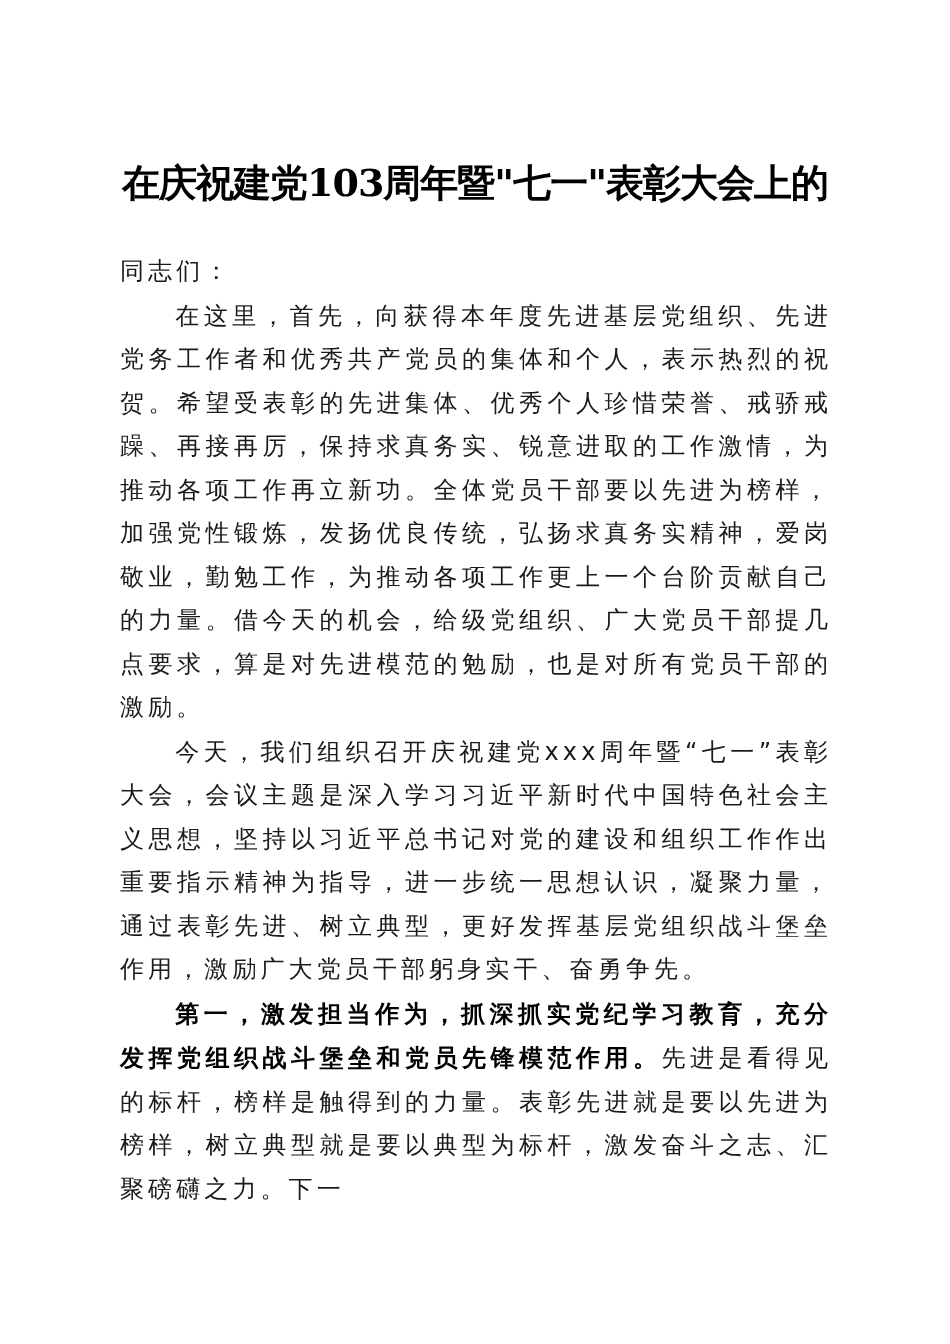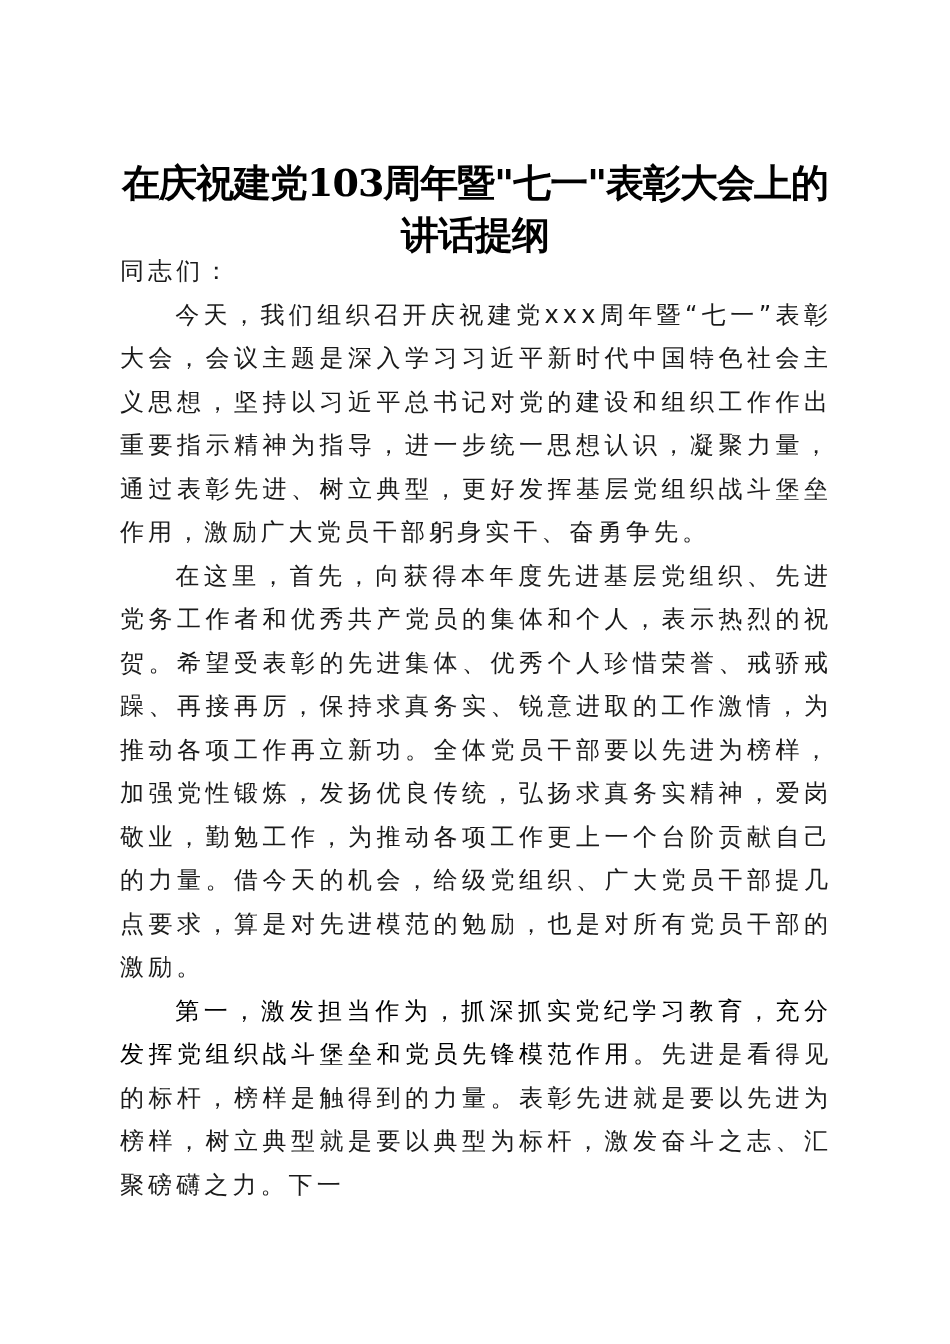--- a/index.html
+++ b/index.html
@@ -50,43 +50,42 @@
     }
     .salutation {
       margin: 0;
     }
     .para {
       margin: 0;
       text-indent: 2.3em;
     }
     .para .heading {
       font-family: "DejaVu Serif", "Liberation Serif", serif;
-      font-weight: normal;
+      font-weight: bold;
       color: #000000;
     }
   </style>
 </head>
 <body>
 
 <div class="page">
 
   <h1 class="title">
     <span class="line">在庆祝建党103周年暨"七一"表彰大会上的</span>
-    <span class="line">讲话提纲</span>
   </h1>
 
   <div class="body-text">
     <p class="salutation">同志们：</p>
 
     <p class="para">
-      <span class="heading"></span><span>今天，我们组织召开庆祝建党xxx周年暨“七一”表彰大会，会议主题是深入学习习近平新时代中国特色社会主义思想，坚持以习近平总书记对党的建设和组织工作作出重要指示精神为指导，进一步统一思想认识，凝聚力量，通过表彰先进、树立典型，更好发挥基层党组织战斗堡垒作用，激励广大党员干部躬身实干、奋勇争先。</span>
+      <span class="heading"></span><span>在这里，首先，向获得本年度先进基层党组织、先进党务工作者和优秀共产党员的集体和个人，表示热烈的祝贺。希望受表彰的先进集体、优秀个人珍惜荣誉、戒骄戒躁、再接再厉，保持求真务实、锐意进取的工作激情，为推动各项工作再立新功。全体党员干部要以先进为榜样，加强党性锻炼，发扬优良传统，弘扬求真务实精神，爱岗敬业，勤勉工作，为推动各项工作更上一个台阶贡献自己的力量。借今天的机会，给级党组织、广大党员干部提几点要求，算是对先进模范的勉励，也是对所有党员干部的激励。</span>
     </p>
 
     <p class="para">
-      <span class="heading"></span><span>在这里，首先，向获得本年度先进基层党组织、先进党务工作者和优秀共产党员的集体和个人，表示热烈的祝贺。希望受表彰的先进集体、优秀个人珍惜荣誉、戒骄戒躁、再接再厉，保持求真务实、锐意进取的工作激情，为推动各项工作再立新功。全体党员干部要以先进为榜样，加强党性锻炼，发扬优良传统，弘扬求真务实精神，爱岗敬业，勤勉工作，为推动各项工作更上一个台阶贡献自己的力量。借今天的机会，给级党组织、广大党员干部提几点要求，算是对先进模范的勉励，也是对所有党员干部的激励。</span>
+      <span class="heading"></span><span>今天，我们组织召开庆祝建党xxx周年暨“七一”表彰大会，会议主题是深入学习习近平新时代中国特色社会主义思想，坚持以习近平总书记对党的建设和组织工作作出重要指示精神为指导，进一步统一思想认识，凝聚力量，通过表彰先进、树立典型，更好发挥基层党组织战斗堡垒作用，激励广大党员干部躬身实干、奋勇争先。</span>
     </p>
 
     <p class="para">
       <span class="heading">第一，激发担当作为，抓深抓实党纪学习教育，充分发挥党组织战斗堡垒和党员先锋模范作用。</span><span>先进是看得见的标杆，榜样是触得到的力量。表彰先进就是要以先进为榜样，树立典型就是要以典型为标杆，激发奋斗之志、汇聚磅礴之力。下一</span>
     </p>
   </div>
 
 </div>
 
 </body></html>

